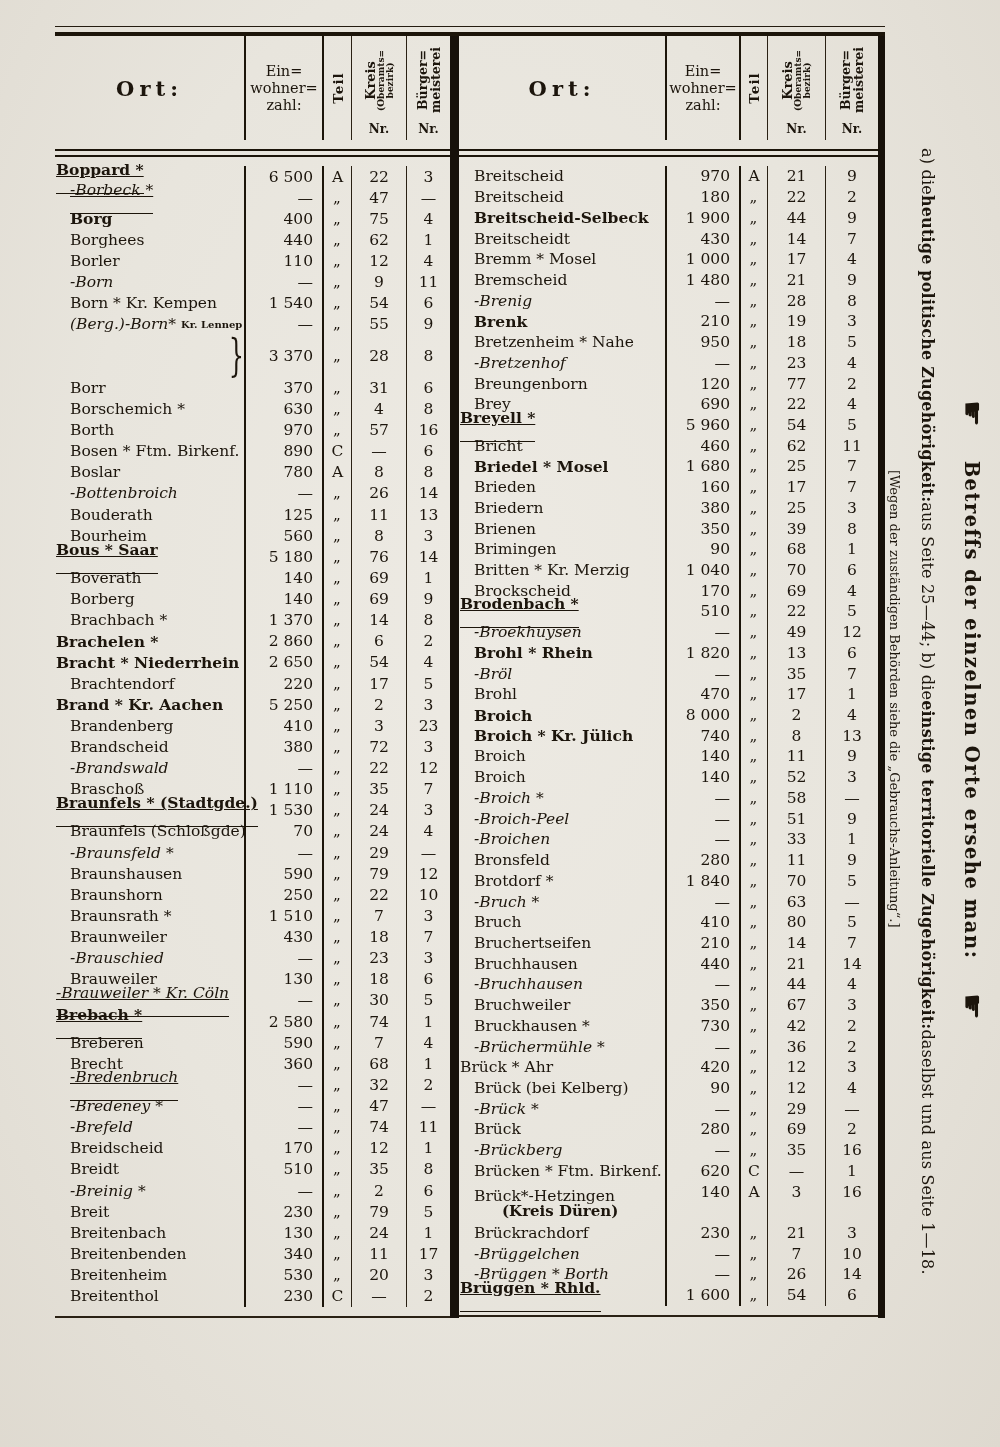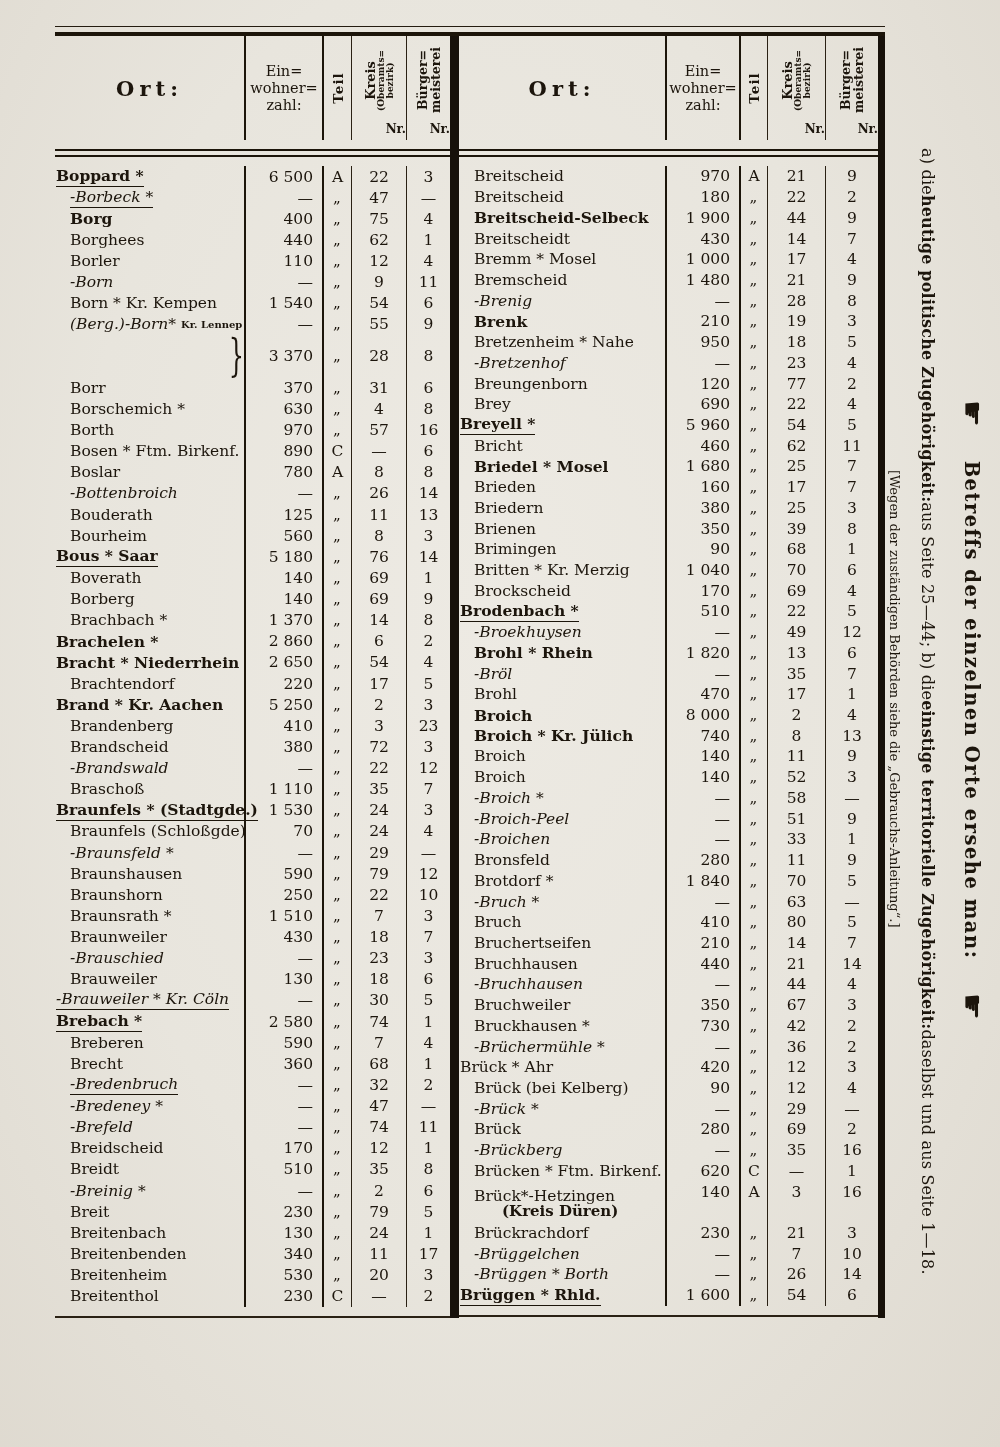--- a/index.html
+++ b/index.html
@@ -32,39 +32,39 @@
   .hdr{height:104px;display:flex;}
   .hcell{display:flex;align-items:center;justify-content:center;position:relative;}
   .ort-label{font-size:21px;font-weight:bold;letter-spacing:5px;}
   .pop-hdr{flex-direction:column;font-size:14.5px;line-height:17px;font-weight:normal;}
   .vtext{transform:rotate(-90deg);white-space:nowrap;font-weight:bold;}
   .teil-hdr .vtext{font-size:13.5px;letter-spacing:1px;}
   .kreis-block{transform:rotate(-90deg);text-align:center;font-weight:bold;}
   .kreis-l1{font-size:13px;line-height:13px;}
   .kreis-l2{font-size:9px;line-height:9px;}
   .bgm-block{transform:rotate(-90deg);text-align:center;font-weight:bold;font-size:12.5px;line-height:13px;}
-  .nr-label{position:absolute;bottom:4px;left:0;right:0;text-align:right;font-size:12px;font-weight:bold;transform:none;}
+  .nr-label{position:absolute;bottom:4px;left:0;right:0;text-align:center;font-size:12px;font-weight:bold;transform:none;}
   .kreis-hdr,.bgm-hdr{padding-bottom:16px;}
   .dblrule{height:8px;border-top:2px solid #1c150a;border-bottom:2px solid #1c150a;box-sizing:border-box;}
   .bot-rule{height:2px;background:#2a2114;}
   
   .rows{display:flex;flex-direction:column;}
   .half-a .trow{height:21.13px;}
   .half-b .trow{height:20.73px;}
   .trow{display:flex;flex:none;font-size:15.5px;}
   .trow.f-t,.trow.f-h{height:42.26px;}
   .half-b .trow.f-h{height:41.46px;justify-content:space-between;}
   .cell{display:flex;align-items:center;overflow:visible;}
   .cell.c1{justify-content:flex-start;padding-left:15px;position:relative;}
   .f-f > .cell.c1{padding-left:1px;}
   .cell.c2{justify-content:flex-end;padding-right:9px;}
   .cell.c3,.cell.c4,.cell.c5{justify-content:center;}
   .trow.f-b .pname{font-weight:bold;}
   .trow.f-i .pname, .trow.f-i .line2{font-style:italic;}
-  .trow.f-u .pname{border-bottom:1.8px solid #1c150a;padding-bottom:1px;}
+  .trow.f-u .pname{border-bottom:1.8px solid #1c150a;padding-bottom:14px;text-decoration:underline;}
   .pname{white-space:nowrap;}
   .note-small{font-size:10px;margin-left:5px;font-weight:bold;white-space:nowrap;}
   .nwrap{display:flex;flex-direction:column;justify-content:center;line-height:19px;}
   .line2{padding-left:42px;font-size:15px;}
   .f-h .line2{padding-left:28px;font-size:15px;font-weight:bold;line-height:12px;}
   .f-h .nwrap{line-height:18px;}
   .f-h .cell.c2,.f-h .cell.c3,.f-h .cell.c4,.f-h .cell.c5{align-items:flex-start;padding-top:2px;}
   .brace{position:absolute;right:0px;top:50%;transform:translateY(-50%) scaleY(1.9);font-size:24px;font-weight:400;}
   .ditto{font-size:15px;letter-spacing:1px;}
   

